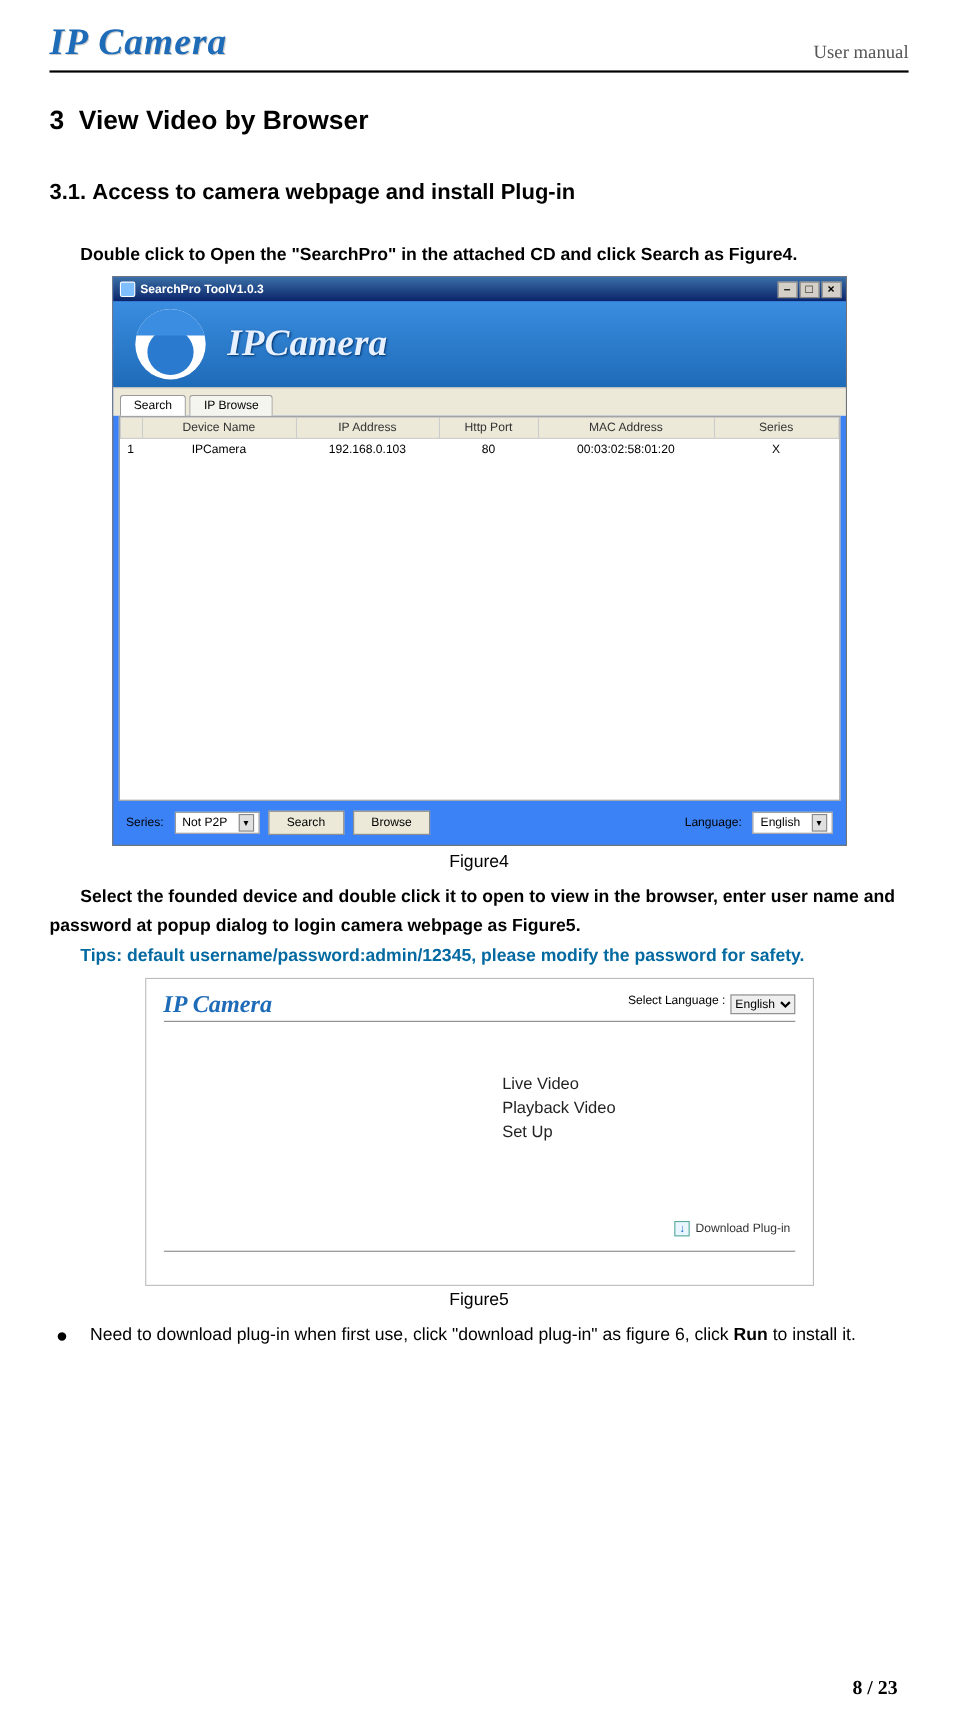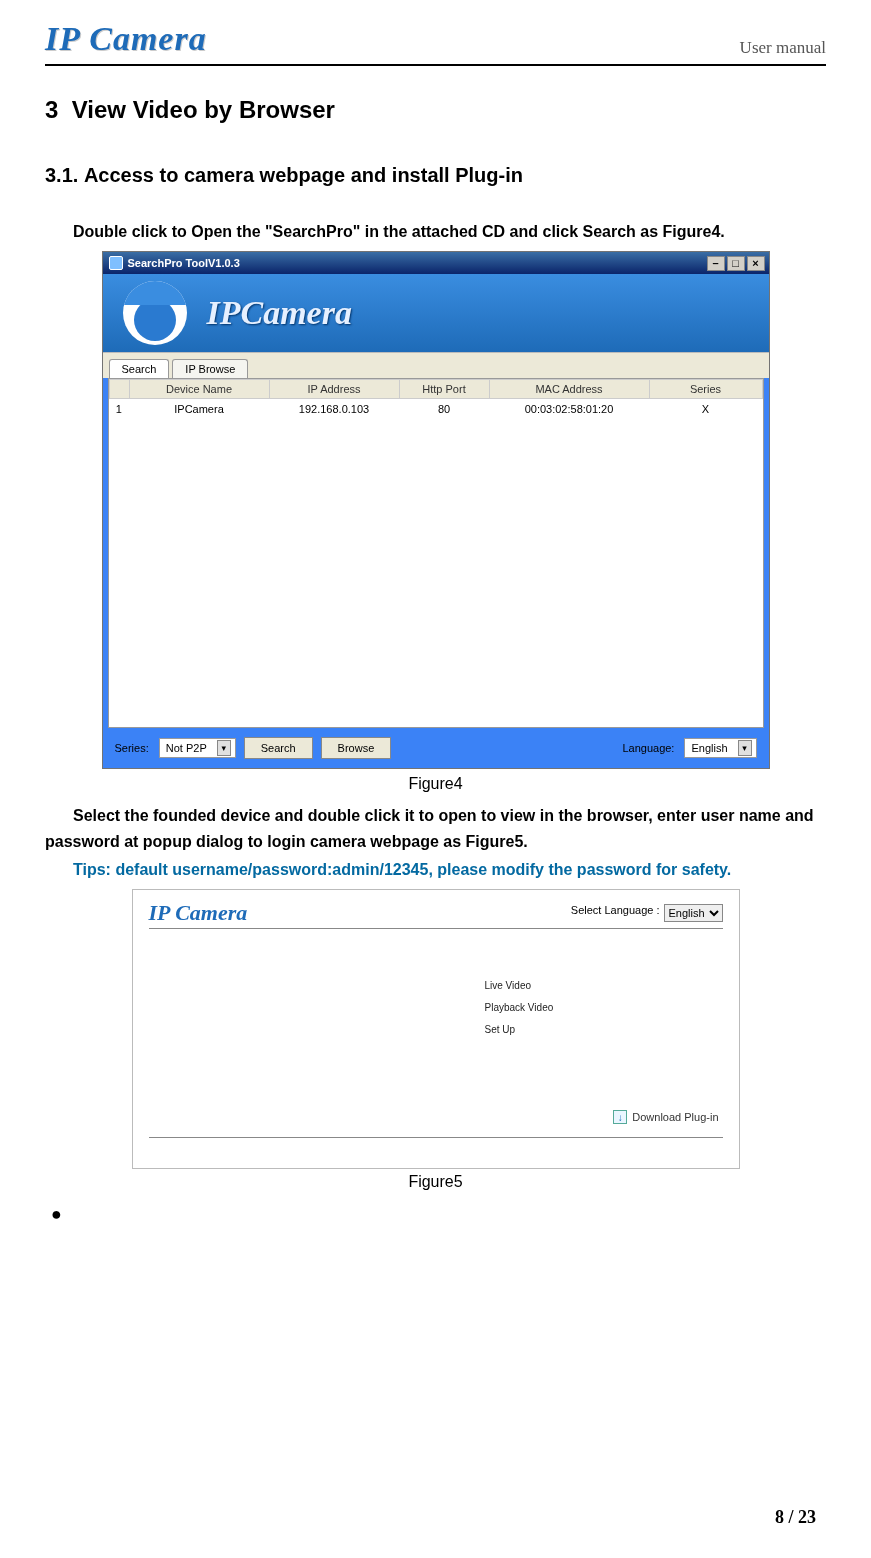--- a/index.html
+++ b/index.html
@@ -69,21 +69,21 @@
     font-size: 16px;
     line-height: 26px;
     margin-top: 6px;
   }
   .bullet-dot {
     font-size: 18px;
     margin: 0 20px 0 6px;
   }
   .page-num {
     position: absolute;
-    bottom: 30px;
+    bottom: 13px;
     right: 55px;
     font-family: "Times New Roman", serif;
     font-weight: bold;
     font-size: 18px;
   }
 
   
   .fig4 {
     width: 668px;
     margin: 0 auto 6px auto;
@@ -267,23 +267,23 @@
     gap: 4px;
   }
   .fig5 select {
     font-size: 11px;
     border: 1px solid #888;
     height: 18px;
   }
   .fig5 hr { border: none; border-top: 1px solid #888; margin: 2px 0 0 0;}
   .fig5 .links {
     position: absolute;
-    left: 352px;
+    left: 324px;
     top: 85px;
-    font-size: 10px;
+    font-size: 15px;
     color: #222;
     line-height: 22px;
   }
   .fig5 .download {
     position: absolute;
     right: 20px;
     bottom: 44px;
     font-size: 11px;
     color: #333;
     display: flex;
@@ -410,15 +410,18 @@
   <div class="download">
     <span class="dl-icon">↓</span>
     <span>Download Plug-in</span>
   </div>
   <div class="footer-line"></div>
 </div>
 <p class="caption">Figure5</p>
 
 <div class="bullet-row">
   <span class="bullet-dot">●</span>
+  <span>
+    <span>Need to download plug-in when first use, click "download plug-in" as figure 6, click </span><b>Run</b><span> to install it.</span>
+  </span>
 </div>
 
 <div class="page-num">8 / 23</div>
 
 </body></html>

